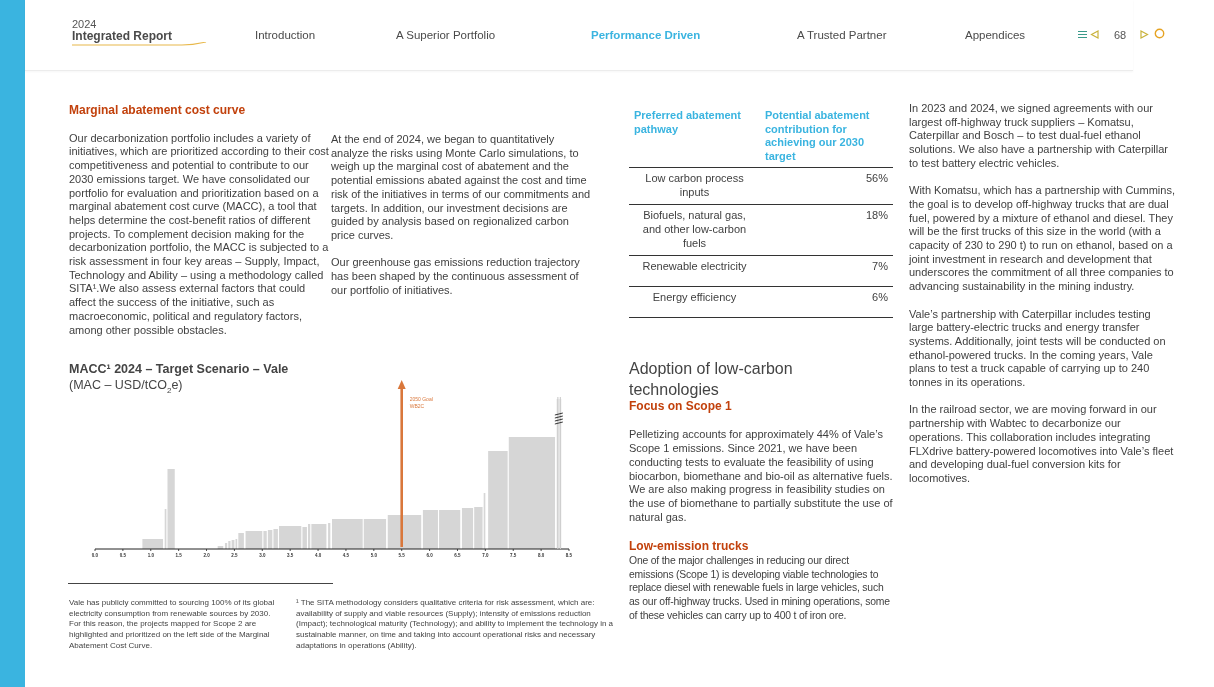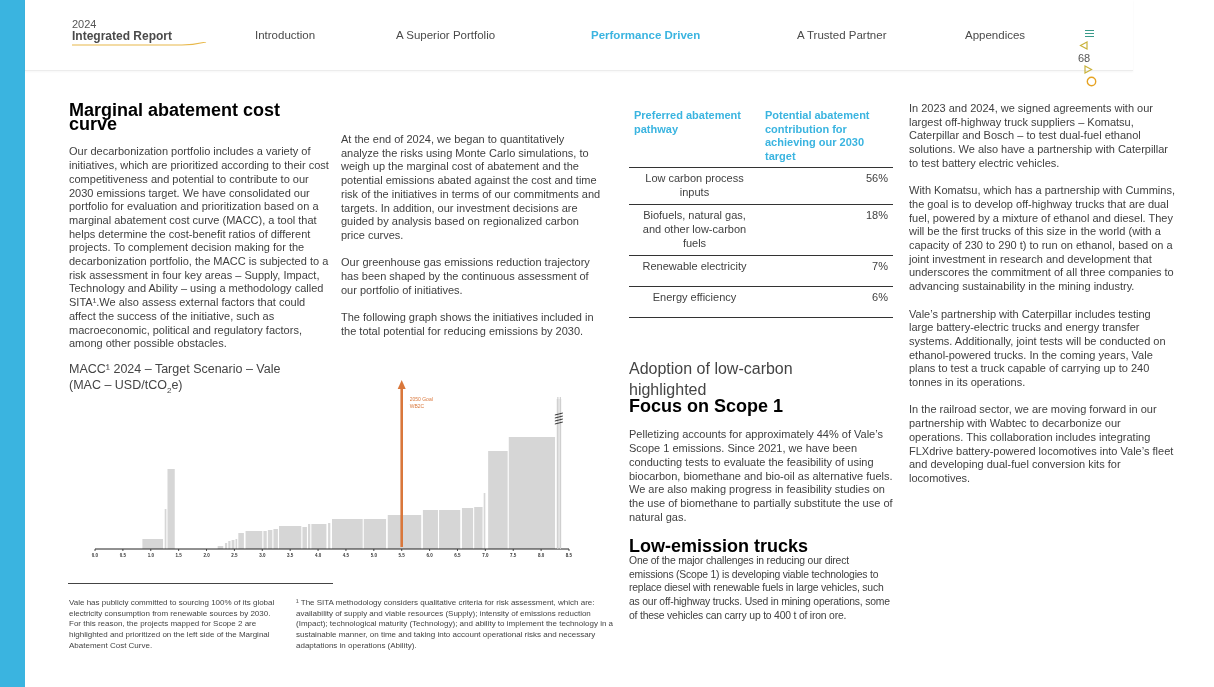--- a/index.html
+++ b/index.html
@@ -6,32 +6,32 @@
   html, body { width: 1214px; height: 687px; overflow: hidden; background: #fff; }
   body { font-family: "Liberation Sans", sans-serif; color: #3d3d3d; position: relative; }
   .side-bar { position: absolute; left: 0; top: 0; width: 25px; height: 687px; background: #3ab4e0; }
   .header { position: absolute; left: 25px; top: 0; width: 1108px; height: 71px; background: #fff; border-bottom: 1px solid #ececec; box-shadow: 0 1px 2px rgba(0,0,0,0.04); }
   .logo { position: absolute; left: 47px; top: 18px; }
   .logo .year { font-size: 11px; color: #555; line-height: 12px; display: block; }
   .logo .title { font-size: 12px; font-weight: bold; color: #4a4a4a; line-height: 13px; display: block; }
   .logo svg { position: absolute; left: 0; top: 24px; }
   .nav-item { position: absolute; top: 29px; font-size: 11.5px; color: #4a4a4a; cursor: pointer; white-space: nowrap; }
   .nav-item.active { color: #3ab4e0; font-weight: bold; }
-  .pager { position: absolute; top: 28px; left: 1053px; display: flex; align-items: center; font-size: 11px; color: #555; flex-direction: column; }
+  .pager { position: absolute; top: 28px; left: 1053px; display: flex; align-items: center; font-size: 11px; color: #555; }
   .pager span { display: inline-block; }
   .main { position: absolute; left: 25px; top: 72px; width: 1189px; height: 615px; }
   .col { position: absolute; font-size: 11px; line-height: 13.7px; color: #3f3f3f; }
   .col p { margin-bottom: 13.7px; }
-  h2.blue { font-size: 18px; color: #000000; font-weight: bold; }
+  h2.blue { font-size: 12px; color: #c2410c; font-weight: bold; }
   h2.dark { font-size: 16px; font-weight: normal; color: #444; line-height: 21px; }
   table.abat { border-collapse: collapse; width: 264px; font-size: 11px; line-height: 13.7px; }
   table.abat th { color: #3ab4e0; font-weight: bold; text-align: left; vertical-align: top; padding: 3px 5px 3px 5px; border-bottom: 1.5px solid #333; }
   table.abat td { padding: 4px 5px 5px 5px; vertical-align: top; border-bottom: 1.5px solid #333; text-align: center; }
   table.abat td.val { text-align: right; }
-  .chart-title { position: absolute; left: 44px; top: 290px; font-size: 12.5px; font-weight: normal; color: #444; line-height: 15px; }
+  .chart-title { position: absolute; left: 44px; top: 290px; font-size: 12.5px; font-weight: bold; color: #444; line-height: 15px; }
   .chart-sub { position: absolute; left: 44px; top: 306px; font-size: 12.5px; color: #444; line-height: 15px; }
   .chart { position: absolute; left: 66px; top: 305px; }
   .footnote-rule { position: absolute; left: 43px; top: 511px; width: 265px; border-top: 1px solid #444; }
   .fn { position: absolute; font-size: 8px; line-height: 10.7px; color: #444; }
 </style>
 </head>
 <body>
 
 <div class="side-bar"></div>
 
@@ -74,24 +74,23 @@
   </div>
 </div>
 
 <div class="main">
 
   <div class="col" style="left:44px; top:32px; width:262px;">
     <h2 class="blue" style="margin-bottom:14px;">Marginal abatement cost curve</h2>
     <p>Our decarbonization portfolio includes a variety of initiatives, which are prioritized according to their cost competitiveness and potential to contribute to our 2030 emissions target. We have consolidated our portfolio for evaluation and prioritization based on a marginal abatement cost curve (MACC), a tool that helps determine the cost-benefit ratios of different projects. To complement decision making for the decarbonization portfolio, the MACC is subjected to a risk assessment in four key areas – Supply, Impact, Technology and Ability – using a methodology called SITA¹.We also assess external factors that could affect the success of the initiative, such as macroeconomic, political and regulatory factors, among other possible obstacles.</p>
   </div>
 
-  <div class="col" style="left:316px; top:61px; width:262px;">
+  <div class="col" style="left:306px; top:61px; width:262px;">
     <p>At the end of 2024, we began to quantitatively analyze the risks using Monte Carlo simulations, to weigh up the marginal cost of abatement and the potential emissions abated against the cost and time risk of the initiatives in terms of our commitments and targets. In addition, our investment decisions are guided by analysis based on regionalized carbon price curves.</p>
     <p>Our greenhouse gas emissions reduction trajectory has been shaped by the continuous assessment of our portfolio of initiatives.</p>
-    <p>The following graph shows the initiatives included in the total potential for reducing emissions by 2030.</p>
   </div>
 
   <div class="chart-title">MACC¹ 2024 – Target Scenario – Vale</div>
   <div class="chart-sub"><span>(MAC – USD/tCO</span><sub style="font-size:8px;">2</sub><span>e)</span></div>
 
   <svg class="chart" id="macc-chart" width="490" height="190">
       <rect x="51.4" y="162" width="20.632941176470588" height="10" fill="#d6d6d6"></rect>
       <rect x="73.70588235294117" y="132" width="1.6729411764706015" height="40" fill="#d6d6d6"></rect>
       <rect x="76.49411764705883" y="92" width="7.249411764705869" height="80" fill="#d6d6d6"></rect>
       <rect x="126.68235294117648" y="169" width="5.576470588235281" height="3" fill="#d6d6d6"></rect>
@@ -192,21 +191,21 @@
           <td style="padding-bottom:12px;">Renewable electricity</td>
           <td class="val">7%</td>
         </tr>
         <tr>
           <td style="padding-bottom:12px;">Energy efficiency</td>
           <td class="val">6%</td>
         </tr>
       </tbody>
     </table>
 
-    <h2 class="dark" style="margin-top:40px; width:200px;">Adoption of low-carbon highlighted</h2>
+    <h2 class="dark" style="margin-top:40px; width:200px;">Adoption of low-carbon technologies</h2>
     <h2 class="blue" style="margin-bottom:15px;">Focus on Scope 1</h2>
     <p style="margin-bottom:16px;">Pelletizing accounts for approximately 44% of Vale’s Scope 1 emissions. Since 2021, we have been conducting tests to evaluate the feasibility of using biocarbon, biomethane and bio-oil as alternative fuels. We are also making progress in feasibility studies on the use of biomethane to partially substitute the use of natural gas.</p>
     <h2 class="blue" style="">Low-emission trucks</h2>
     <p style="font-size:10.4px; letter-spacing:-0.2px;">One of the major challenges in reducing our direct emissions (Scope 1) is developing viable technologies to replace diesel with renewable fuels in large vehicles, such as our off-highway trucks. Used in mining operations, some of these vehicles can carry up to 400 t of iron ore.</p>
   </div>
 
   <div class="col" style="left:884px; top:30px; width:268px;">
     <p>In 2023 and 2024, we signed agreements with our largest off-highway truck suppliers – Komatsu, Caterpillar and Bosch – to test dual-fuel ethanol solutions. We also have a partnership with Caterpillar to test battery electric vehicles.</p>
     <p>With Komatsu, which has a partnership with Cummins, the goal is to develop off-highway trucks that are dual fuel, powered by a mixture of ethanol and diesel. They will be the first trucks of this size in the world (with a capacity of 230 to 290 t) to run on ethanol, based on a joint investment in research and development that underscores the commitment of all three companies to advancing sustainability in the mining industry.</p>
     <p>Vale’s partnership with Caterpillar includes testing large battery-electric trucks and energy transfer systems. Additionally, joint tests will be conducted on ethanol-powered trucks. In the coming years, Vale plans to test a truck capable of carrying up to 240 tonnes in its operations.</p>

